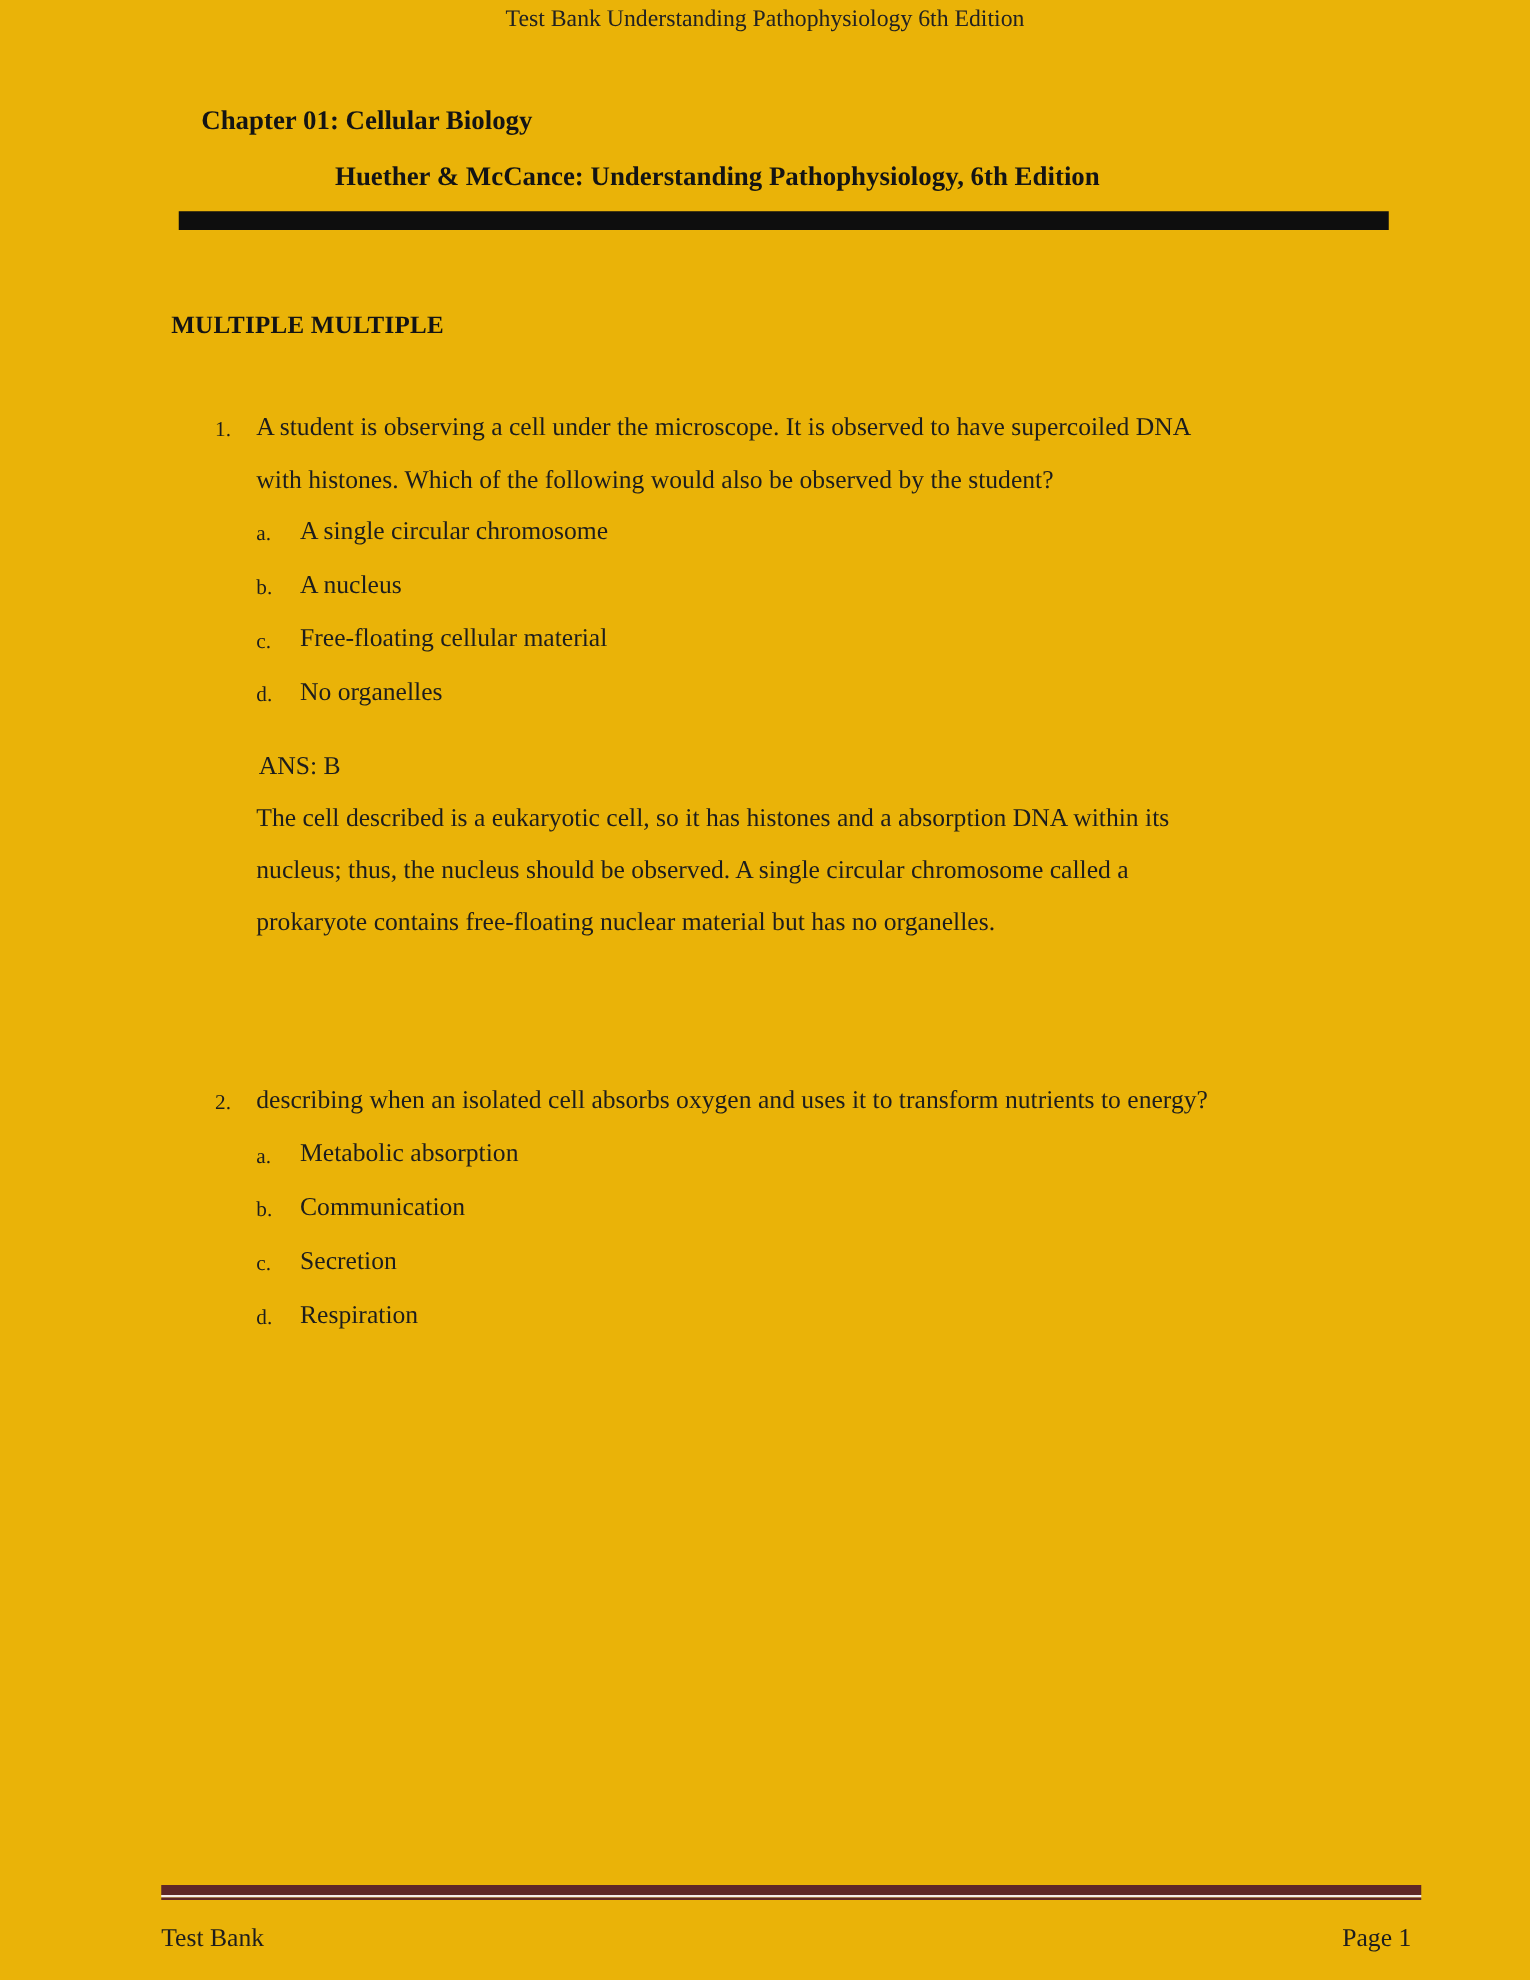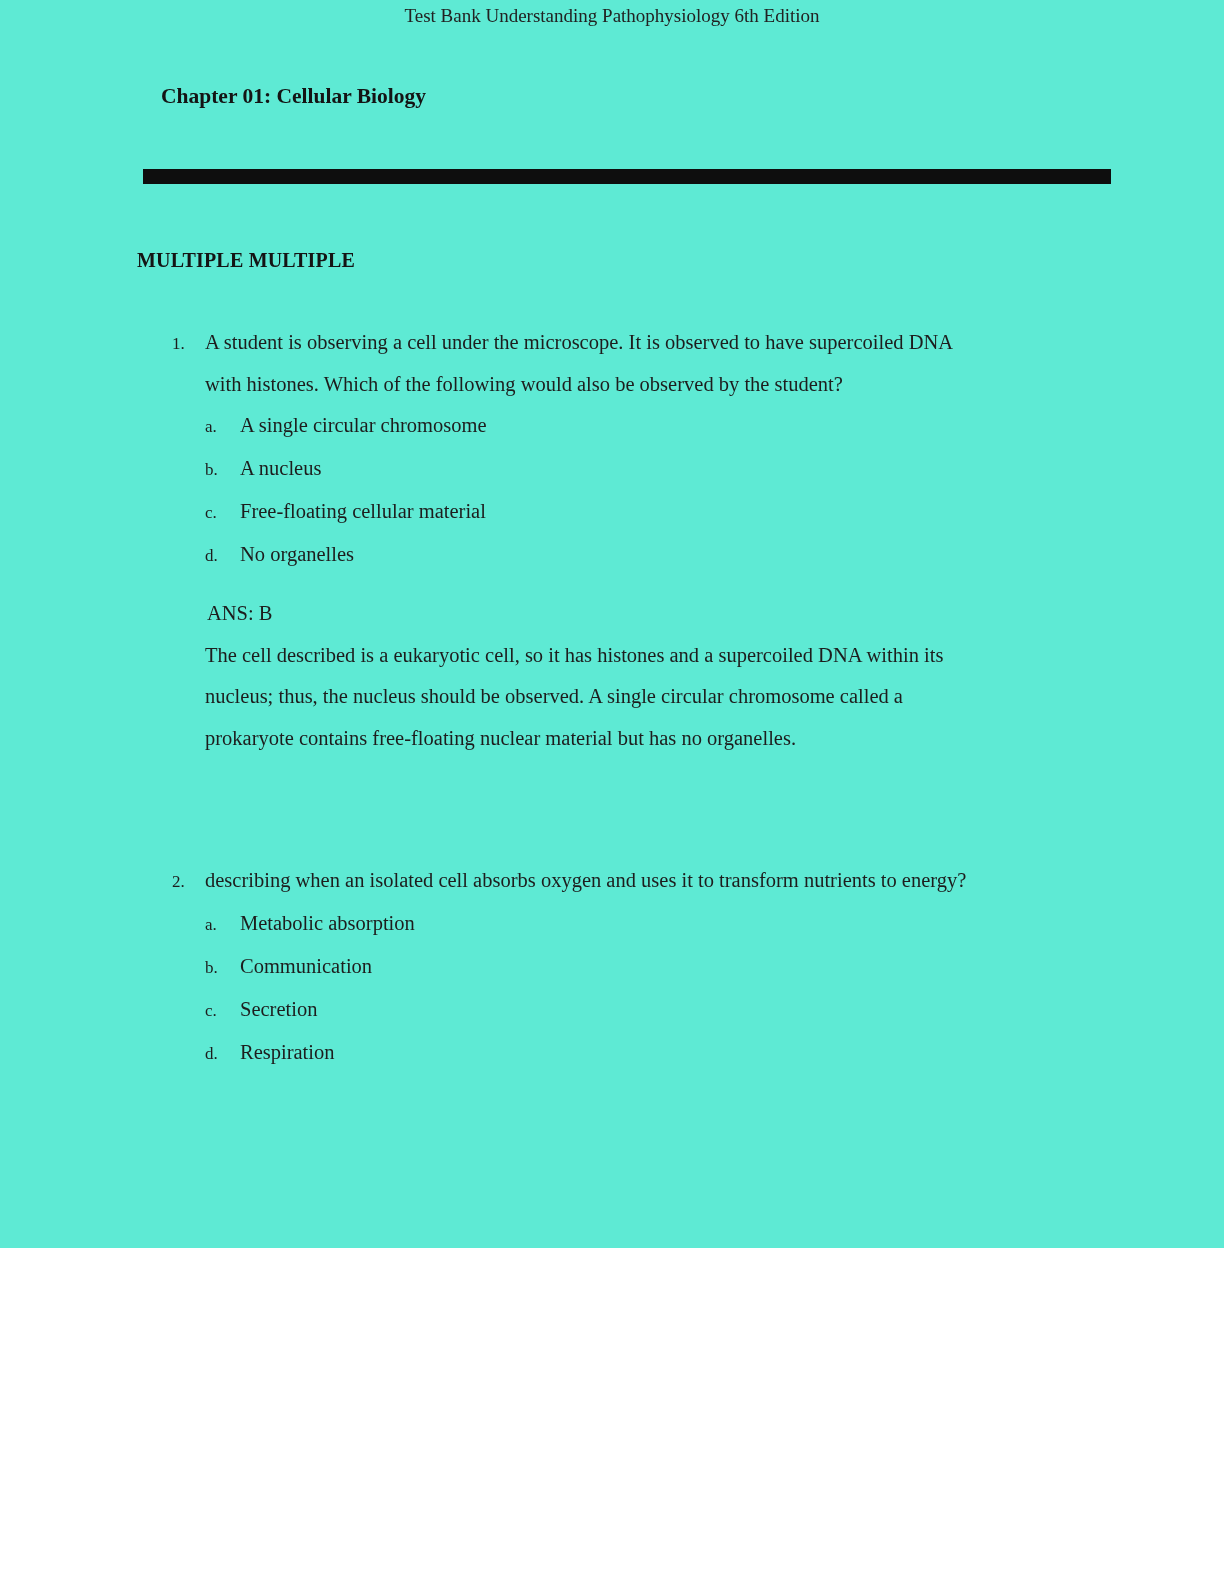--- a/index.html
+++ b/index.html
@@ -3,22 +3,22 @@
 <meta charset="utf-8">
 <style>
   html, body {
     margin: 0;
     padding: 0;
     background: #ffffff;
   }
   .page {
     position: relative;
     width: 1224px;
-    height: 1248px;
-    background: #5eead4;
+    height: 1584px;
+    background: #eab308;
     font-family: "Liberation Serif", "DejaVu Serif", serif;
     color: #1d1d1d;
     overflow: hidden;
   }
 
   
   .running-title {
     position: absolute;
     top: 3px;
     left: 0;
@@ -145,20 +145,21 @@
     color: #1d1d1d;
   }
 </style>
 </head>
 <body>
 
 <div class="page">
 
   <div class="running-title">Test Bank Understanding Pathophysiology 6th Edition</div>
   <div class="chapter-title">Chapter 01: Cellular Biology</div>
+  <div class="book-title">Huether &amp; McCance: Understanding Pathophysiology, 6th Edition</div>
   <div class="rule-black"></div>
 
   <div class="section-heading">MULTIPLE MULTIPLE</div>
 
   <div class="question q1">
     <div class="q-row">
       <div class="q-number">1.</div>
       <div class="q-text">
         <div class="q-line">A student is observing a cell under the microscope. It is observed to have supercoiled DNA</div>
         <div class="q-line">with histones. Which of the following would also be observed by the student?</div>
@@ -177,21 +178,21 @@
         <div class="option-letter">c.</div>
         <div class="option-text">Free-floating cellular material</div>
       </div>
       <div class="option-row">
         <div class="option-letter">d.</div>
         <div class="option-text">No organelles</div>
       </div>
     </div>
     <div class="answer-line">ANS: B</div>
     <div class="rationale">
-      <div class="q-line">The cell described is a eukaryotic cell, so it has histones and a supercoiled DNA within its</div>
+      <div class="q-line">The cell described is a eukaryotic cell, so it has histones and a absorption DNA within its</div>
       <div class="q-line">nucleus; thus, the nucleus should be observed. A single circular chromosome called a</div>
       <div class="q-line">prokaryote contains free-floating nuclear material but has no organelles.</div>
     </div>
   </div>
 
   <div class="question q2">
     <div class="q-row">
       <div class="q-number">2.</div>
       <div class="q-text">
         <div class="q-line">describing when an isolated cell absorbs oxygen and uses it to transform nutrients to energy?</div>

